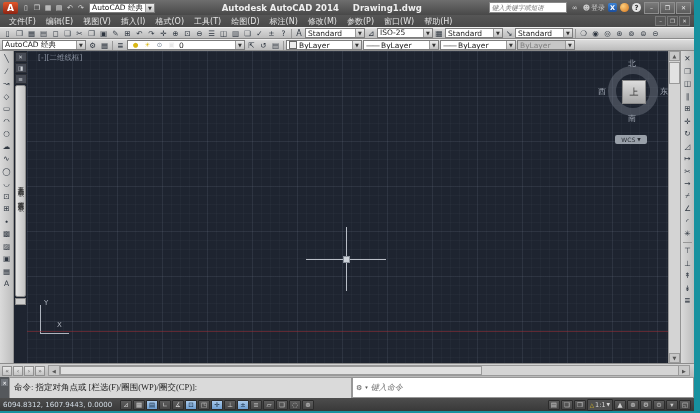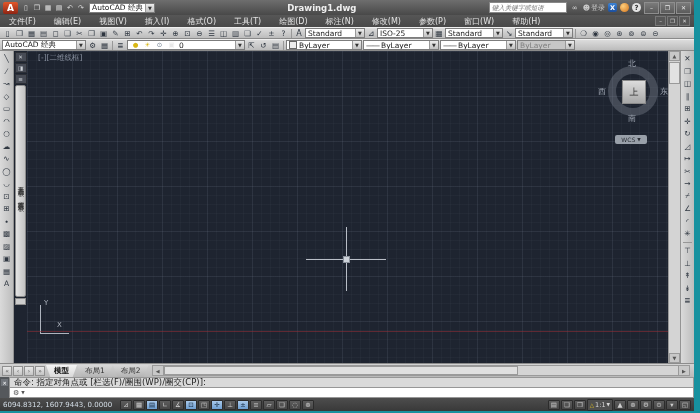--- a/index.html
+++ b/index.html
@@ -144,21 +144,21 @@
   .hs-arrow{width:10px;height:9px;background:#c8c8c8;border-right:1px solid #9a9a9a;
         font-size:5px;color:#555;display:flex;align-items:center;justify-content:center;flex:0 0 10px;}
   .hs-arrow.right{border-right:none;border-left:1px solid #9a9a9a;margin-left:auto;}
   .hs-thumb{width:66%;height:9px;background:#e0e0e0;border:1px solid #9a9a9a;box-sizing:border-box;}
   
   .cmdwin{height:21px;display:flex;background:#b9b9b9;flex:0 0 21px;}
   .cmd-grip{width:9px;flex:0 0 9px;background:#55585c;display:flex;flex-direction:column;
         align-items:center;padding-top:2px;gap:2px;}
   .cmd-close{width:7px;height:7px;background:#71757b;color:#fff;font-size:5px;display:flex;
         align-items:center;justify-content:center;}
-  .cmd-body{flex:1;display:flex;flex-direction:column;min-width:0;}
+  .cmd-body{flex:1;display:flex;flex-direction:row;min-width:0;font-family:Liberation Serif, serif;}
   .cmd-history{flex:1;background:#dadada;border:1px solid #979797;border-bottom:none;
         font-size:8.5px;color:#1c1c1c;display:flex;align-items:center;padding-left:4px;
         white-space:nowrap;overflow:hidden;box-sizing:border-box;}
   .cmd-input{flex:1;background:#fff;border:1px solid #979797;display:flex;align-items:center;
         gap:2px;padding-left:3px;box-sizing:border-box;}
   .cmd-cicon{font-size:7px;color:#555;}
   .cmd-carr{font-size:4.5px;color:#555;}
   .cmd-field{border:none;outline:none;flex:1;font-size:8px;font-style:italic;color:#999;
         background:transparent;font-family:inherit;padding:0;}
   
@@ -189,20 +189,21 @@
         <span class="icon">▦</span>
         <span class="icon">▤</span>
         <span class="icon">↶</span>
         <span class="icon">↷</span>
       </div>
     <div class="combo" style="width:66px;flex:0 0 66px;">
       <span>AutoCAD 经典</span>
       <span class="arrow">▼</span>
     </div>
     <div class="titles">
+      <span>Autodesk AutoCAD 2014</span>
       <span>Drawing1.dwg</span>
     </div>
     <div class="infocenter">
       <input class="ic-search" readonly="" placeholder="键入关键字或短语" style="">
       <span class="ic-glyph">∞</span>
       <span class="ic-signin">
         <span>☻</span>
         <span>登录</span>
       </span>
       <span class="x-badge">X</span>
@@ -210,21 +211,21 @@
       <span class="help-badge">?</span>
     </div>
     <div class="winbtns">
         <span class="icon">–</span>
         <span class="icon">❐</span>
         <span class="icon">✕</span>
       </div>
   </div>
 
   <div class="menubar">
-    <span style="display:flex;gap:8px;">
+    <span style="display:flex;">
         <span class="item">文件(F)</span>
         <span class="item">编辑(E)</span>
         <span class="item">视图(V)</span>
         <span class="item">插入(I)</span>
         <span class="item">格式(O)</span>
         <span class="item">工具(T)</span>
         <span class="item">绘图(D)</span>
         <span class="item">标注(N)</span>
         <span class="item">修改(M)</span>
         <span class="item">参数(P)</span>
@@ -266,21 +267,21 @@
         <span class="icon">±</span>
         <span class="icon">?</span>
       </span>
     <span class="sep"></span>
     <span class="sicon">A</span>
     <div class="combo" style="width:60px;flex:0 0 60px;">
       <span>Standard</span>
       <span class="arrow">▼</span>
     </div>
     <span class="sicon">⊿</span>
-    <div class="combo" style="width:56px;flex:0 0 56px;">
+    <div class="combo" style="width:56px;flex:0 0 56px;align-items:flex-end;">
       <span>ISO-25</span>
       <span class="arrow">▼</span>
     </div>
     <span class="sicon">▦</span>
     <div class="combo" style="width:58px;flex:0 0 58px;">
       <span>Standard</span>
       <span class="arrow">▼</span>
     </div>
     <span class="sicon">↘</span>
     <div class="combo" style="width:58px;flex:0 0 58px;">
@@ -441,41 +442,37 @@
     </div>
   </div>
 
   <div class="tabrow">
     <span style="display:flex;gap:1px;">
         <span class="navbtn">«</span>
         <span class="navbtn">‹</span>
         <span class="navbtn">›</span>
         <span class="navbtn">»</span>
       </span>
-    <span class="laytabs">
-        <span class="laytab active">模型</span>
-        <span class="laytab">布局1</span>
-        <span class="laytab">布局2</span>
-      </span>
     <div class="hscroll">
       <span class="hs-arrow">◀</span>
       <span class="hs-thumb"></span>
       <span class="hs-arrow right">▶</span>
     </div>
   </div>
 
   <div class="cmdwin">
     <div class="cmd-grip">
       <span class="cmd-close">✕</span>
     </div>
     <div class="cmd-body">
       <div class="cmd-history">命令: 指定对角点或 [栏选(F)/圈围(WP)/圈交(CP)]:</div>
       <div class="cmd-input">
         <span class="cmd-cicon">⚙</span>
         <span class="cmd-carr">▼</span>
+        <input class="cmd-field" readonly="" placeholder="键入命令" style="">
       </div>
     </div>
   </div>
 
   <div class="statusbar">
     <span class="coords">6094.8312, 1607.9443, 0.0000</span>
     <span style="display:flex;gap:1px;">
         <span class="icon">⊿</span>
         <span class="icon">▦</span>
         <span class="icon active">▤</span>

